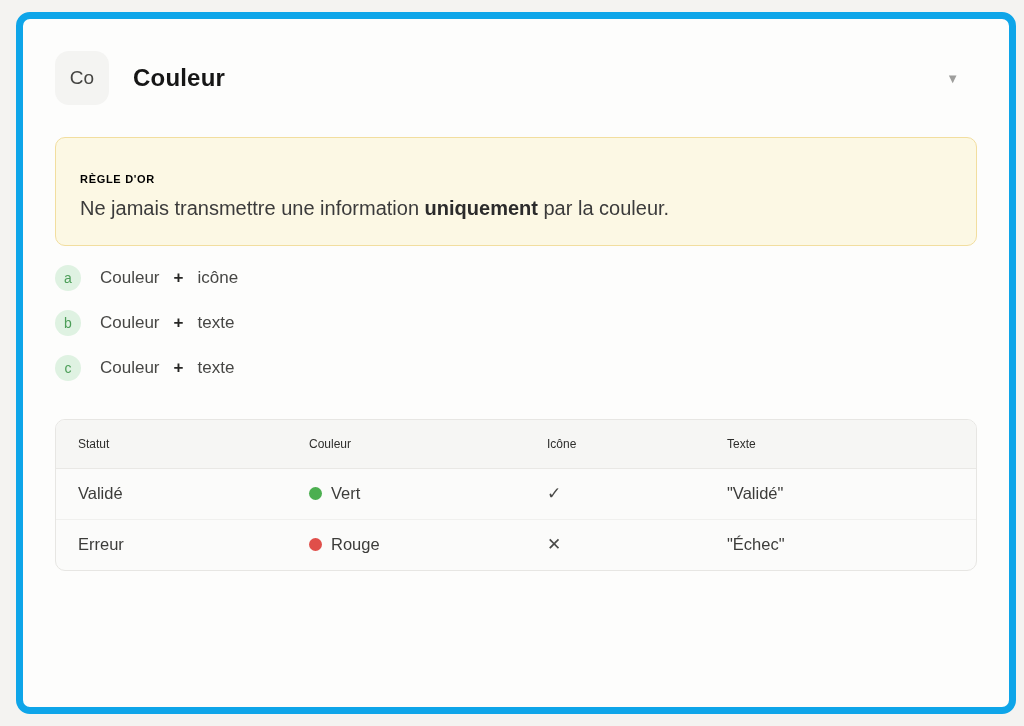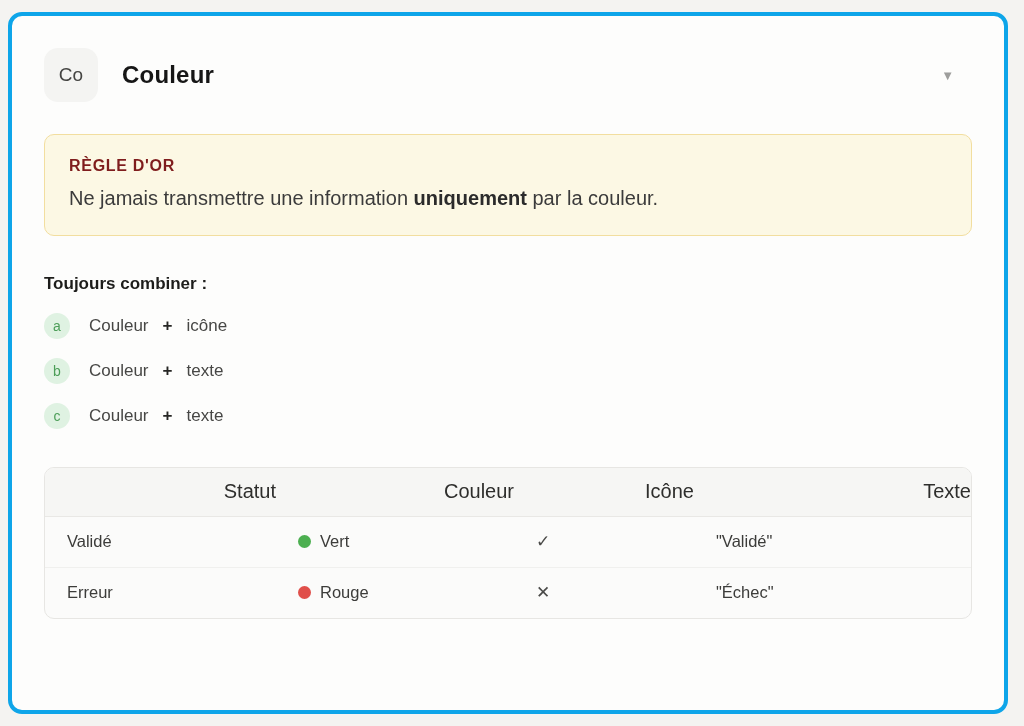--- a/index.html
+++ b/index.html
@@ -4,24 +4,24 @@
 <style>
   * { margin:0; padding:0; box-sizing:border-box; }
   html,body { width:1024px; height:726px; }
   body {
     background:#F4F3F1;
     font-family:"Liberation Sans","DejaVu Sans",sans-serif;
     position:relative;
     overflow:hidden;
   }
   .card {
-    position:absolute; left:8px; top:12px;
+    position:absolute; left:16px; top:12px;
     width:1000px; height:702px;
     background:#FDFDFC;
-    border:4px solid #0ea5e9;
+    border:7px solid #0ea5e9;
     border-radius:14px;
     padding:32px 32px 0 32px;
   }
   .card-header {
     display:flex; align-items:center;
     margin-bottom:32px;
     cursor:pointer;
   }
   .badge-co {
     width:54px; height:54px;
@@ -40,24 +40,25 @@
     color:#9E9E9C; font-size:13px;
     cursor:pointer;
   }
   .callout {
     background:#FCF8E4;
     border:1px solid #F2DE9F;
     border-radius:10px;
     padding:22px 24px 24px 24px;
   }
   .callout-label {
-    color:#7f1d1d;
-    font-weight:700; font-size:16px;
+    color:#000000;
+    font-weight:700; font-size:11px;
     letter-spacing:0.7px;
     margin-bottom:10px;
+    margin-top:13px;
   }
   .callout-text {
     font-size:20px; color:#3B3B3B; line-height:26px;
   }
   .callout-text b { color:#2B2B2B; }
   .combine-heading {
     margin-top:38px;
     font-size:17px; font-weight:700; color:#1D1D1B;
   }
   .combine-list { margin-top:12px; }
@@ -81,24 +82,24 @@
     margin-top:38px;
     border:1px solid #E7E6E3;
     border-radius:10px;
     overflow:hidden;
     background:#FBFBFA;
   }
   table { width:100%; border-collapse:collapse; table-layout:fixed; }
   thead th {
     background:#F6F6F4;
     height:48px;
-    text-align:right;
+    text-align:left;
     padding-left:22px;
     font-weight:400;
-    font-size:20px;
+    font-size:12px;
     color:#2E2E2C;
     border-bottom:1px solid #E9E8E5;
   }
   tbody td {
     height:51px;
     padding-left:22px;
     font-size:16.5px;
     color:#3C3C3A;
     border-top:1px solid #F0F0EE;
   }
@@ -120,21 +121,20 @@
     <div class="badge-co">Co</div>
     <div class="card-title">Couleur</div>
     <div class="chevron">▼</div>
   </div>
 
   <div class="callout">
     <div class="callout-label">RÈGLE D'OR</div>
     <div class="callout-text"><span>Ne jamais transmettre une information </span><b>uniquement</b><span> par la couleur.</span></div>
   </div>
 
-  <div class="combine-heading">Toujours combiner :</div>
 
   <div class="combine-list">
     <div class="combine-item">
       <div class="combine-badge">a</div>
       <span class="combine-left">Couleur</span>
       <span class="combine-plus">+</span>
       <span class="combine-right">icône</span>
     </div>
     <div class="combine-item">
       <div class="combine-badge">b</div>

